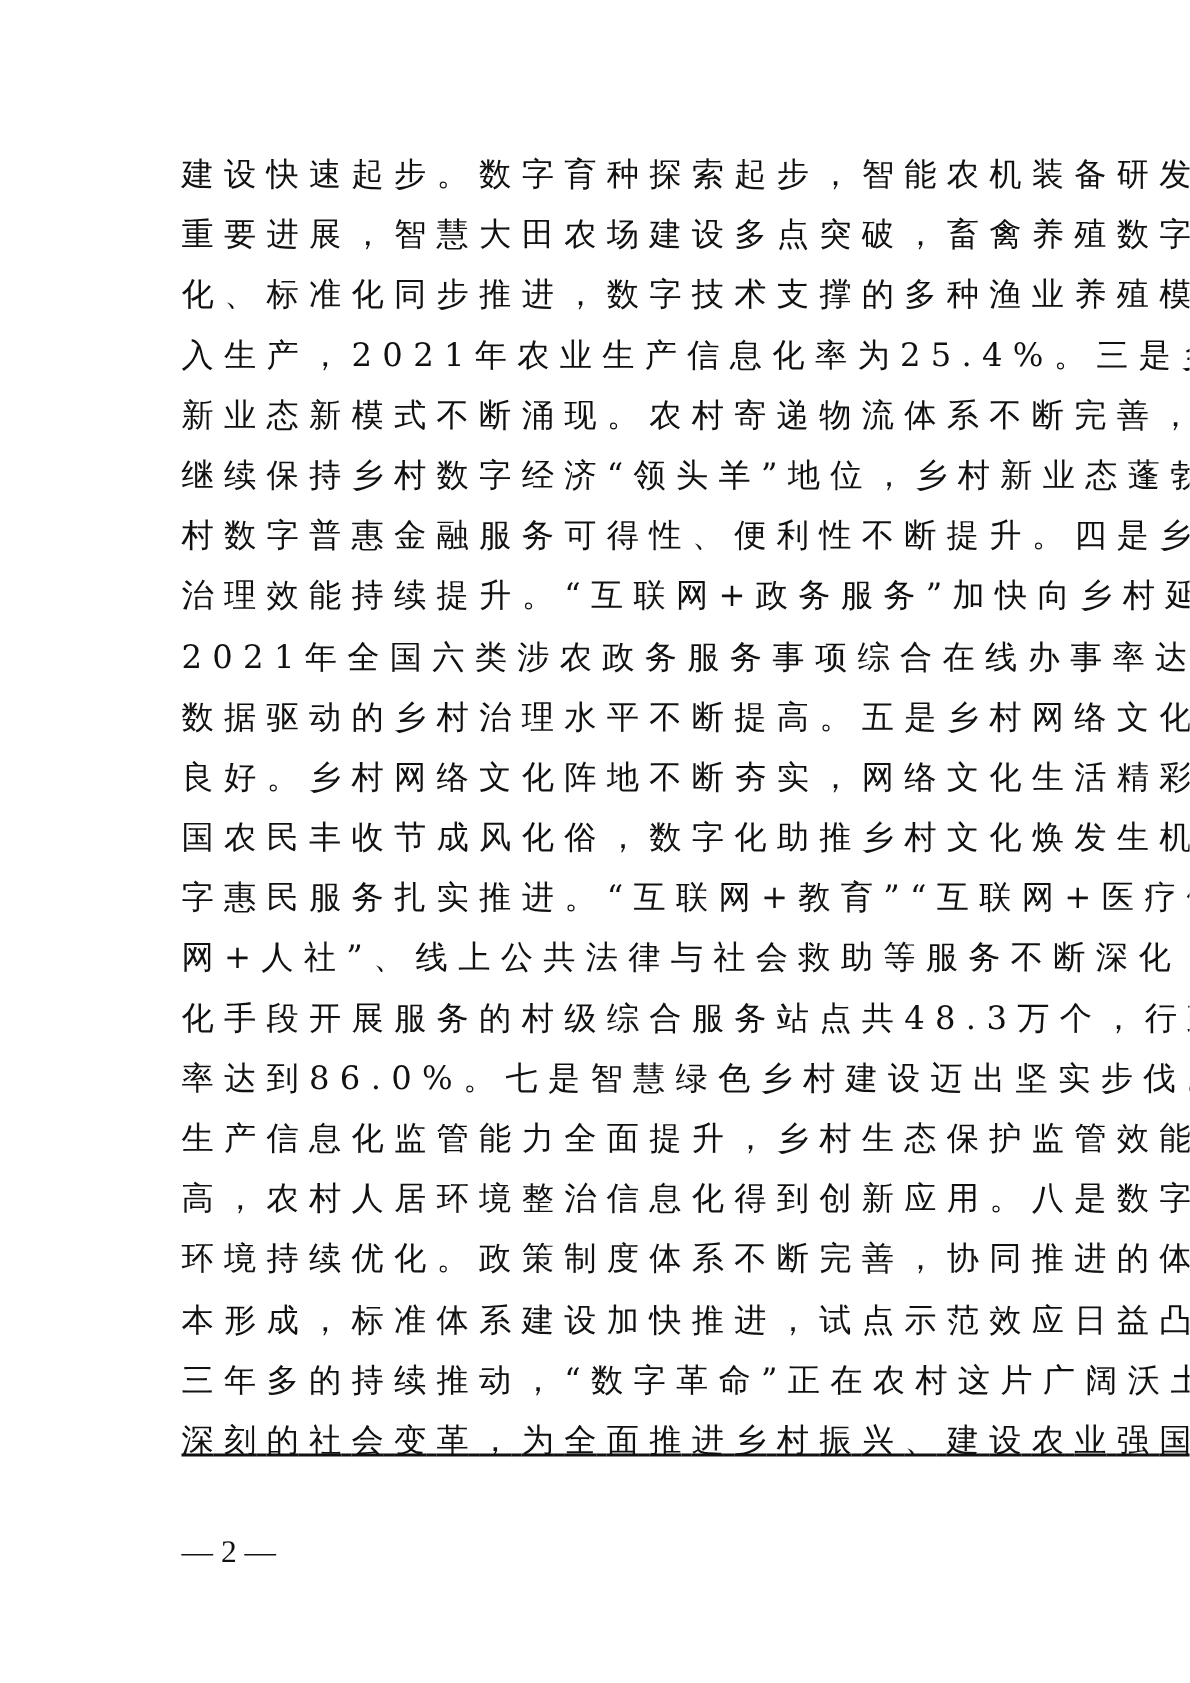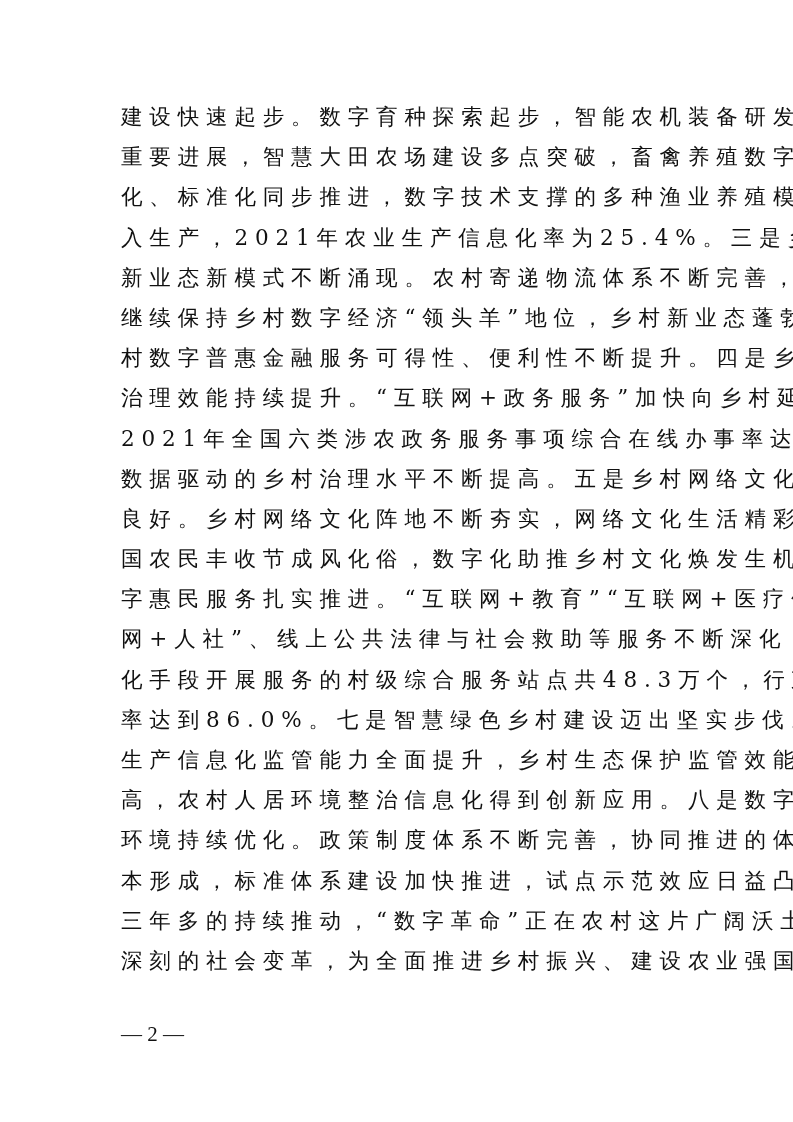--- a/index.html
+++ b/index.html
@@ -32,20 +32,21 @@
       height: 40.2px;
       line-height: 40.2px;
       font-size: 21.5px;
       white-space: nowrap;
       text-align: justify;
       text-align-last: justify;
       overflow: visible;
     }
     .line.last {
       text-align-last: justify;
+      text-decoration: underline;
     }
     .page-number {
       position: absolute;
       left: 121px;
       top: 1020px;
       font-family: "Liberation Serif", "DejaVu Serif", serif;
       font-size: 21px;
       line-height: 28px;
       color: #111111;
       white-space: nowrap;

